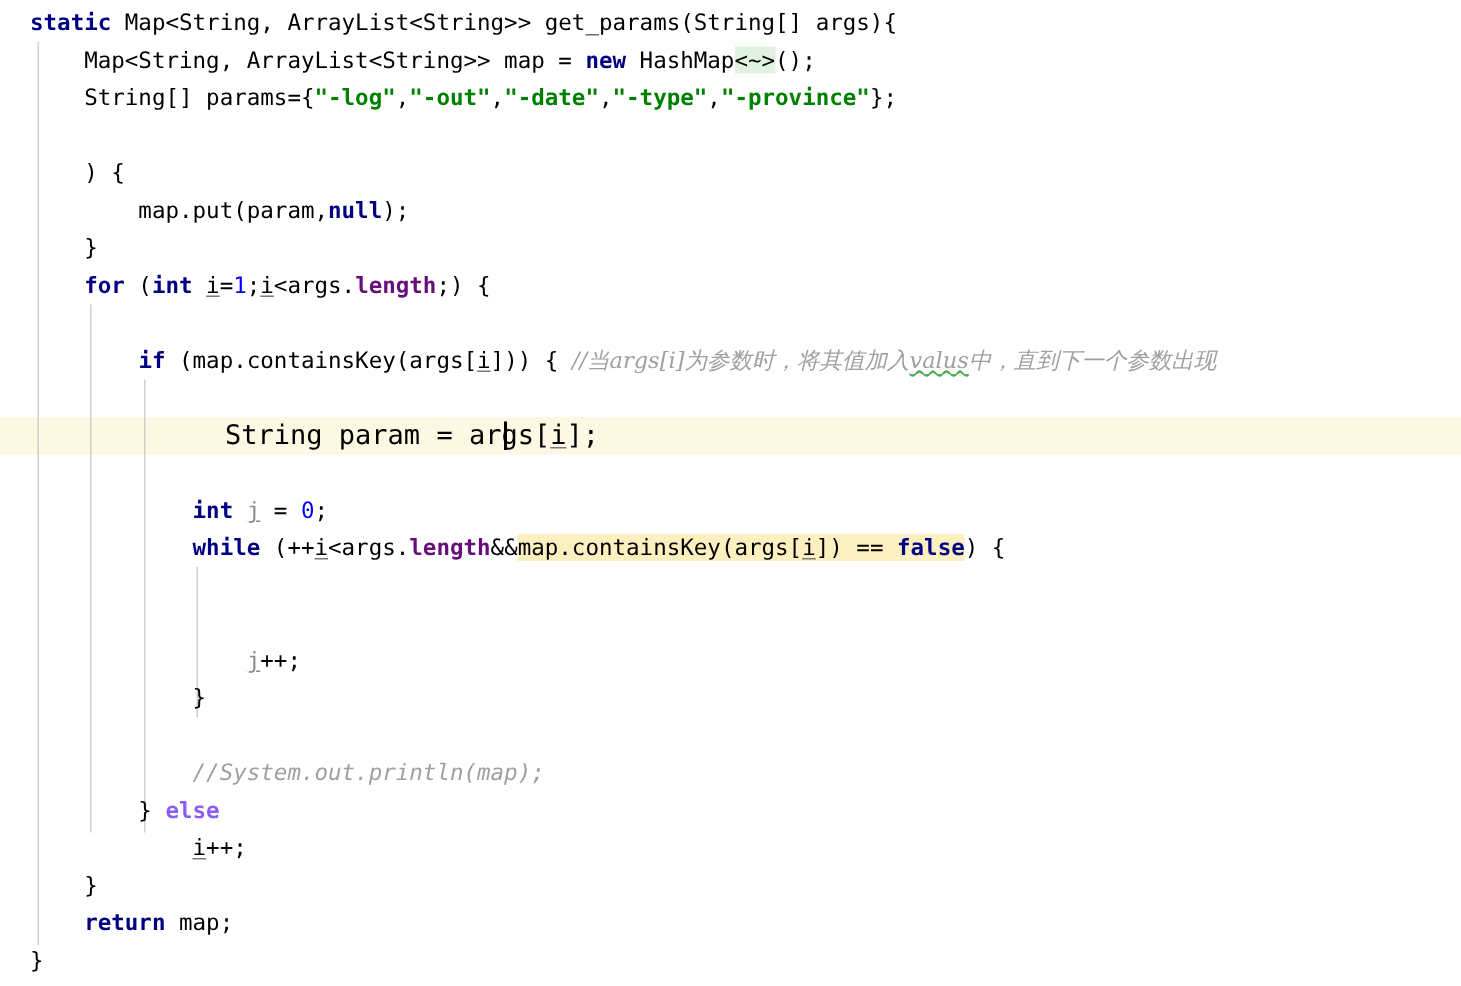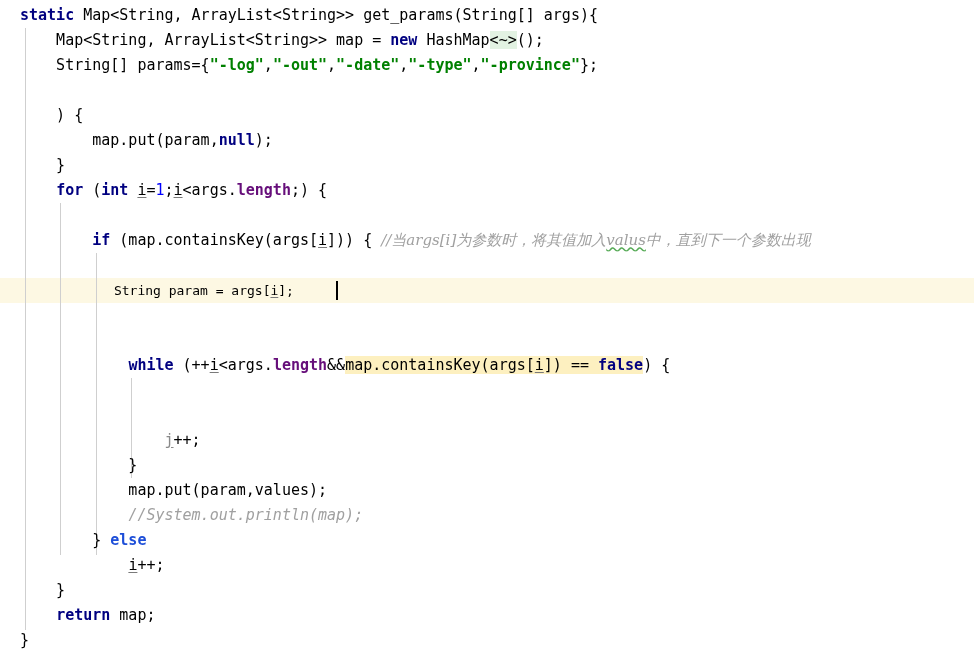--- a/index.html
+++ b/index.html
@@ -107,38 +107,38 @@
   <div class="code-line" style="top: 153px; left: 20px; font-size: 15px;"><span class="plain">    }</span></div>
 
   <div class="code-line" style="top: 178px; left: 20px; font-size: 15px;"><span class="plain">    </span><span class="kw" style="color: rgb(0, 0, 128);">for</span><span class="plain"> (</span><span class="kw" style="color: rgb(0, 0, 128);">int</span><span class="plain"> </span><span class="uline">i</span><span class="plain">=</span><span class="num" style="color: rgb(0, 0, 255);">1</span><span class="plain">;</span><span class="uline">i</span><span class="plain">&lt;args.</span><span class="field" style="color: rgb(102, 14, 122);">length</span><span class="plain">;) {</span></div>
 
   <div class="code-line" style="top: 203px; left: 20px; font-size: 15px;"><span class="plain"> </span></div>
 
   <div class="code-line" style="top: 228px; left: 20px; font-size: 15px;"><span class="plain">        </span><span class="kw" style="color: rgb(0, 0, 128);">if</span><span class="plain"> (map.containsKey(args[</span><span class="uline">i</span><span class="plain">])) { </span><span class="comment cjk" style="color: rgb(160, 160, 160);">//当args[i]为参数时，将其值加入<span class="typo">valus</span>中，直到下一个参数出现</span></div>
 
   <div class="code-line" style="top: 253px; left: 20px; font-size: 15px;"><span class="plain"> </span></div>
 
-  <div class="code-line" style="top: 278px; left: 20px; font-size: 13px;"><span class="plain">            String param = args[</span><span class="uline">i</span><span class="plain">];</span></div>
+  <div class="code-line" style="top: 278px; left: 20px; font-size: 18px;"><span class="plain">            String param = args[</span><span class="uline">i</span><span class="plain">];</span></div>
 
 
+  <div class="code-line" style="top: 328px; left: 20px; font-size: 15px;"><span class="plain">            </span><span class="kw" style="color: rgb(0, 0, 128);">int</span><span class="plain"> </span><span class="unused" style="color: rgb(138, 138, 138);">j</span><span class="plain"> = </span><span class="num" style="color: rgb(0, 0, 255);">0</span><span class="plain">;</span></div>
 
   <div class="code-line" style="top: 353px; left: 20px; font-size: 15px;"><span class="plain">            </span><span class="kw" style="color: rgb(0, 0, 128);">while</span><span class="plain"> (++</span><span class="uline">i</span><span class="plain">&lt;args.</span><span class="field" style="color: rgb(102, 14, 122);">length</span><span class="plain">&amp;&amp;</span><span class="hl" style="background: rgb(253, 240, 192);">map.containsKey(args[<span class="uline">i</span>]) == <span class="kw" style="color: rgb(0, 0, 128);">false</span></span><span class="plain">) {</span></div>
 
   <div class="code-line" style="top: 378px; left: 20px; font-size: 15px;"><span class="plain"> </span></div>
 
 
   <div class="code-line" style="top: 428px; left: 20px; font-size: 15px;"><span class="plain">                </span><span class="unused" style="color: rgb(138, 138, 138);">j</span><span class="plain">++;</span></div>
 
   <div class="code-line" style="top: 453px; left: 20px; font-size: 15px;"><span class="plain">            }</span></div>
 
-  <div class="code-line" style="top: 478px; left: 20px; font-size: 15px;"><span class="plain">            map.put(param,values);</span></div>
 
   <div class="code-line" style="top: 503px; left: 20px; font-size: 15px;"><span class="plain">            </span><span class="comment" style="color: rgb(160, 160, 160); margin-top: 43px;">//System.out.println(map);</span></div>
 
-  <div class="code-line" style="top: 528px; left: 20px; font-size: 15px;"><span class="plain">        } </span><span class="kw" style="color: #1d4ed8;">else</span></div>
+  <div class="code-line" style="top: 528px; left: 20px; font-size: 15px;"><span class="plain">        } </span><span class="kw" style="color: #8b5cf6;">else</span></div>
 
   <div class="code-line" style="top: 553px; left: 20px; font-size: 15px;"><span class="plain">            </span><span class="uline">i</span><span class="plain">++;</span></div>
 
   <div class="code-line" style="top: 578px; left: 20px; font-size: 15px;"><span class="plain">    }</span></div>
 
   <div class="code-line" style="top: 603px; left: 20px; font-size: 15px; text-align: center;"><span class="plain">    </span><span class="kw" style="color: rgb(0, 0, 128);">return</span><span class="plain"> map;</span></div>
 
   <div class="code-line" style="top: 628px; left: 20px; font-size: 15px;"><span class="plain">}</span></div>
 
   <div class="caret" style="left: 336px; top: 281px; background: rgb(0, 0, 0);"></div>

